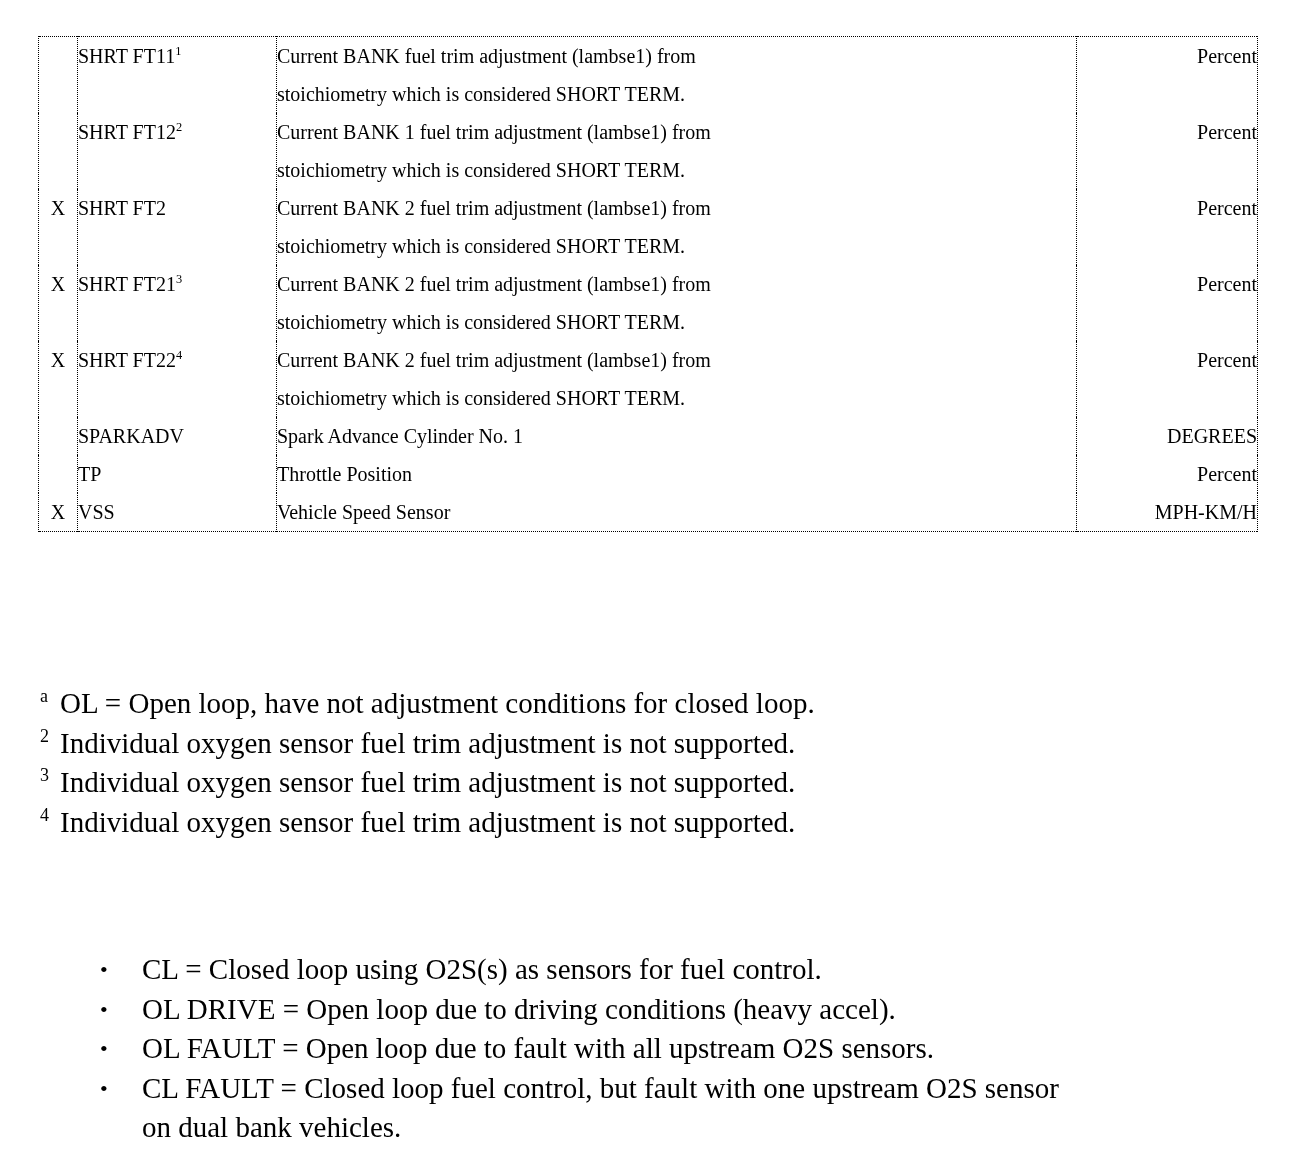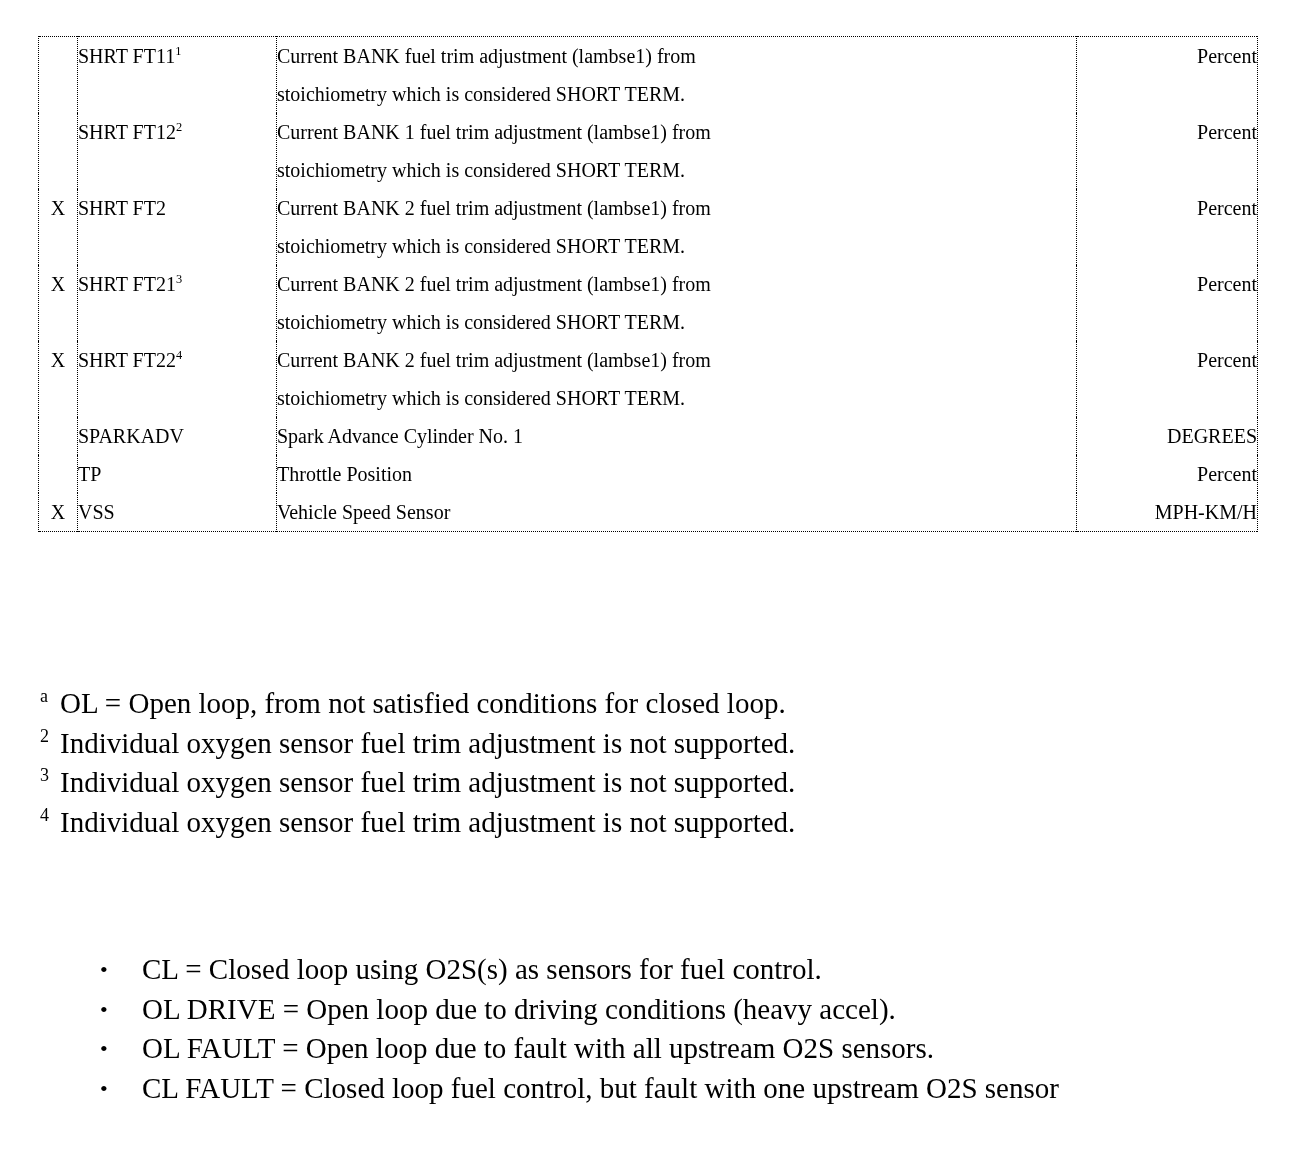--- a/index.html
+++ b/index.html
@@ -191,21 +191,21 @@
         <td class="pid-cell"><span>VSS</span></td>
         <td class="desc-cell">
           <span class="desc-line">Vehicle Speed Sensor</span>
         </td>
         <td class="unit-cell" style="white-space: normal;"><span>MPH-KM/H</span></td>
       </tr>
     </tbody>
 </table>
 
 <div id="footnotes">
-    <div class="fn-row"><span class="fn-mark">a</span><span>OL = Open loop, from not satisfied conditions for closed loop.</span></div>
+    <div class="fn-row"><span class="fn-mark">a</span><span>OL = Open loop, have not adjustment conditions for closed loop.</span></div>
     <div class="fn-row"><span class="fn-mark">2</span><span>Individual oxygen sensor fuel trim adjustment is not supported.</span></div>
     <div class="fn-row"><span class="fn-mark">3</span><span>Individual oxygen sensor fuel trim adjustment is not supported.</span></div>
     <div class="fn-row"><span class="fn-mark">4</span><span>Individual oxygen sensor fuel trim adjustment is not supported.</span></div>
   </div>
 
 <div id="bullet-list">
     <div class="bullet-row">
       <span class="bullet-dot">•</span>
       <span class="bullet-cont">CL = Closed loop using O2S(s) as sensors for fuel control.</span>
     </div>
@@ -213,14 +213,15 @@
       <span class="bullet-dot">•</span>
       <span class="bullet-cont">OL DRIVE = Open loop due to driving conditions (heavy accel).</span>
     </div>
     <div class="bullet-row">
       <span class="bullet-dot">•</span>
       <span class="bullet-cont">OL FAULT = Open loop due to fault with all upstream O2S sensors.</span>
     </div>
     <div class="bullet-row">
       <span class="bullet-dot">•</span>
       <span class="bullet-cont">CL FAULT = Closed loop fuel control, but fault with one upstream O2S sensor</span>
+      <span class="bullet-cont">on dual bank vehicles.</span>
     </div>
   </div>
 
 </body></html>

